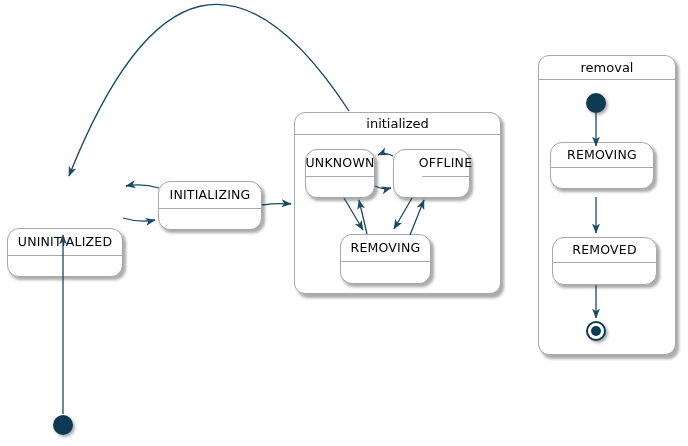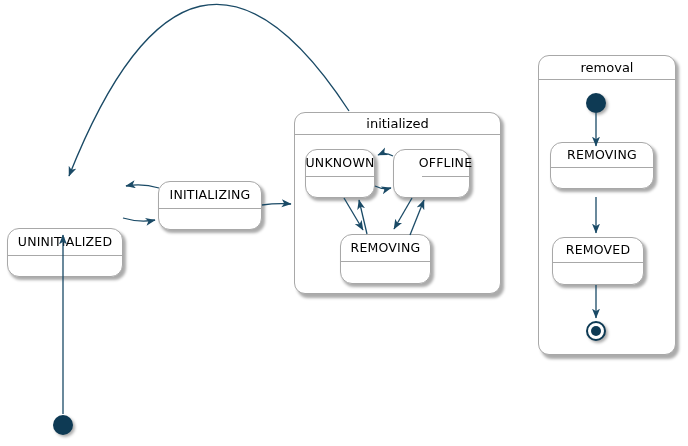--- a/index.html
+++ b/index.html
@@ -81,21 +81,21 @@
   <div class="state" style="left:340px; top:234px; width:91px; height:50px;">
     <div class="title" style="height:26px;">REMOVING</div>
     <div class="body"></div>
   </div>
 
   <div class="state" style="left:550px; top:142px; width:104px; height:47px;">
     <div class="title" style="height:24px;">REMOVING</div>
     <div class="body"></div>
   </div>
 
-  <div class="state" style="left:552px; top:237px; width:92px; height:48px;">
+  <div class="state" style="left:552px; top:237px; width:105px; height:48px;">
     <div class="title" style="height:24px;">REMOVED</div>
     <div class="body"></div>
   </div>
 
   <svg class="edges" width="688" height="446" viewBox="0 0 688 446">
     <defs>
       <marker id="arrow" markerWidth="11" markerHeight="9" refX="9.4" refY="4" orient="auto" markerUnits="userSpaceOnUse">
         <path class="head" d="M0,0 L10,4 L0,8 L2.6,4 Z"></path>
       </marker>
     </defs>

